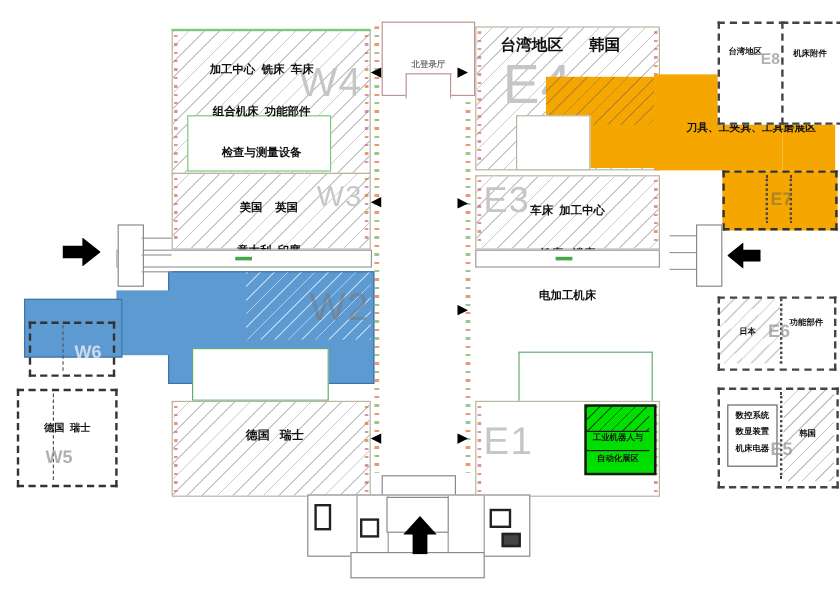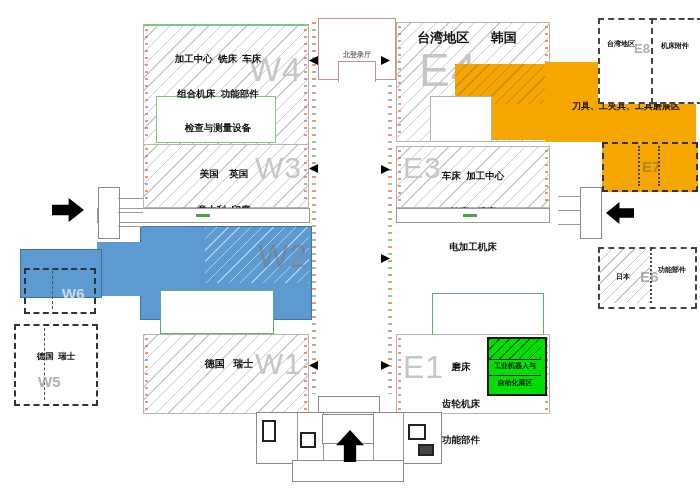--- a/index.html
+++ b/index.html
@@ -56,21 +56,21 @@
     <div class="hlabel" style="right:6px;top:26px;font-size:34px">W4</div>
     <div class="htext" style="left:4px;top:9px;width:140px;font-size:9.5px">
       <div>加工中心  铣床  车床</div>
       <div style="margin-top:6px">组合机床  功能部件</div>
       <div style="margin-top:6px">检查与测量设备</div>
       <div style="margin-top:6px">超硬材料及磨料磨具</div>
     </div>
   </div>
 
   <div class="hall hatched" style="left:143px;top:144px;width:164px;height:62px">
-    <div class="hlabel" style="right:6px;top:8px;font-size:30px">W3</div>
+    <div class="hlabel" style="right:6px;top:8px;font-size:24px">W3</div>
     <div class="htext" style="left:28px;top:5px;width:104px;font-size:9.5px">
       <div>美国    英国</div>
       <div style="margin-top:7px">意大利  印度</div>
       <div style="margin-top:7px">香港地区</div>
     </div>
   </div>
 
   <div class="band" style="left:97px;top:208px;width:211px;height:13px">
     <div class="banddash" style="left:98px;top:5px"></div>
   </div>
@@ -80,21 +80,20 @@
   <div class="abs blue" style="left:20px;top:249px;width:80px;height:47px;border:1px solid #3f74a8"></div>
   <div class="hoverlay light" style="left:205px;top:227px;width:104px;height:56px"></div>
   <div class="dbox" style="left:24px;top:268px;width:68px;height:42px;background:transparent;border-color:#333">
     <div class="vdash" style="left:26px;top:1px;height:38px"></div>
     <div class="greylabel" style="left:36px;top:16px;font-size:15px;color:rgba(235,235,235,.8)">W6</div>
   </div>
   <div class="hlabel" style="left:258px;top:240px;font-size:32px;color:rgba(120,120,120,.55)">W2</div>
   <div class="whitebox" style="left:160px;top:290px;width:112px;height:42px"></div>
 
   <div class="hall hatched" style="left:143px;top:334px;width:164px;height:78px">
-    <div class="hlabel" style="right:6px;top:14px;font-size:30px">W1</div>
     <div class="htext" style="left:30px;top:24px;width:110px;font-size:10px">德国   瑞士</div>
   </div>
 
   <div class="dbox hatched" style="left:14px;top:324px;width:80px;height:78px;border-color:#333">
     <div class="vdash" style="left:28px;top:2px;height:72px"></div>
     <div class="htext" style="left:4px;top:26px;width:72px;font-size:8.5px">德国  瑞士</div>
     <div class="greylabel" style="left:22px;top:48px;font-size:15px">W5</div>
   </div>
 
   <div class="hall hatched" style="left:396px;top:22px;width:152px;height:118px">
@@ -128,25 +127,20 @@
   </div>
 
   <div class="band" style="left:396px;top:208px;width:152px;height:13px">
     <div class="banddash" style="left:66px;top:5px"></div>
   </div>
 
   <div class="whitebox" style="left:432px;top:293px;width:110px;height:42px"></div>
 
   <div class="hall" style="left:396px;top:334px;width:152px;height:78px">
     <div class="hlabel" style="left:6px;top:16px;font-size:32px">E1</div>
-    <div class="htext" style="left:26px;top:8px;width:76px;font-size:9.5px">
-      <div>磨床</div>
-      <div style="margin-top:8px">齿轮机床</div>
-      <div style="margin-top:8px">功能部件</div>
-    </div>
   </div>
 
   <div class="abs" style="left:487px;top:337px;width:56px;height:55px;background:#00DF00;border:2px solid #161616">
     <div class="hoverlay dark" style="left:0;top:0;width:52px;height:20px;border-bottom:1px solid #111"></div>
     <div class="htext" style="left:0;top:23px;width:52px;font-size:7px">工业机器人与</div>
     <div class="htext" style="left:0;top:36px;width:52px;font-size:7px;border-top:1px solid #111;padding-top:3px">自动化展区</div>
   </div>
 
   <div class="dbox hatched" style="left:598px;top:18px;width:53px;height:82px;border-color:#444">
     <div class="tinytext" style="left:7px;top:20px">台湾地区</div>
@@ -156,20 +150,31 @@
     <div class="tinytext" style="left:8px;top:22px">机床附件</div>
   </div>
 
   <div class="dbox" style="left:598px;top:247px;width:95px;height:58px;border-color:#444">
     <div class="hoverlay" style="left:0;top:0;width:50px;height:54px;border-right:2px dotted #444"></div>
     <div class="tinytext" style="left:16px;top:24px">日本</div>
     <div class="greylabel" style="left:40px;top:20px;font-size:15px">E6</div>
     <div class="tinytext" style="left:58px;top:17px">功能部件</div>
   </div>
 
+  <div class="dbox" style="left:598px;top:323px;width:97px;height:80px;border-color:#444">
+    <div class="abs" style="left:6px;top:12px;width:40px;height:50px;border:1px solid #666">
+      <div class="tinytext" style="left:6px;top:5px">数控系统</div>
+      <div class="tinytext" style="left:6px;top:19px">数显装置</div>
+      <div class="tinytext" style="left:6px;top:33px">机床电器</div>
+    </div>
+    <div class="vdot" style="left:50px;top:2px;height:72px"></div>
+    <div class="hoverlay" style="left:53px;top:0;width:42px;height:76px"></div>
+    <div class="tinytext" style="left:66px;top:33px">韩国</div>
+    <div class="greylabel" style="left:42px;top:42px;font-size:15px">E5</div>
+  </div>
 
   <div class="tickstrip" style="left:312px;top:22px;height:372px"></div>
   <div class="tickstrip" style="left:388px;top:22px;height:372px"></div>
 
   <div class="abs" style="left:318px;top:18px;width:76px;height:60px;border:1px solid #c09494;background:#fff">
     <div class="htext" style="left:0;top:32px;width:76px;font-size:7px;color:#777">北登录厅</div>
     <div class="abs" style="left:19px;top:42px;width:36px;height:20px;background:#fff;
          border:1px solid #c09494;border-bottom:none"></div>
   </div>
 

